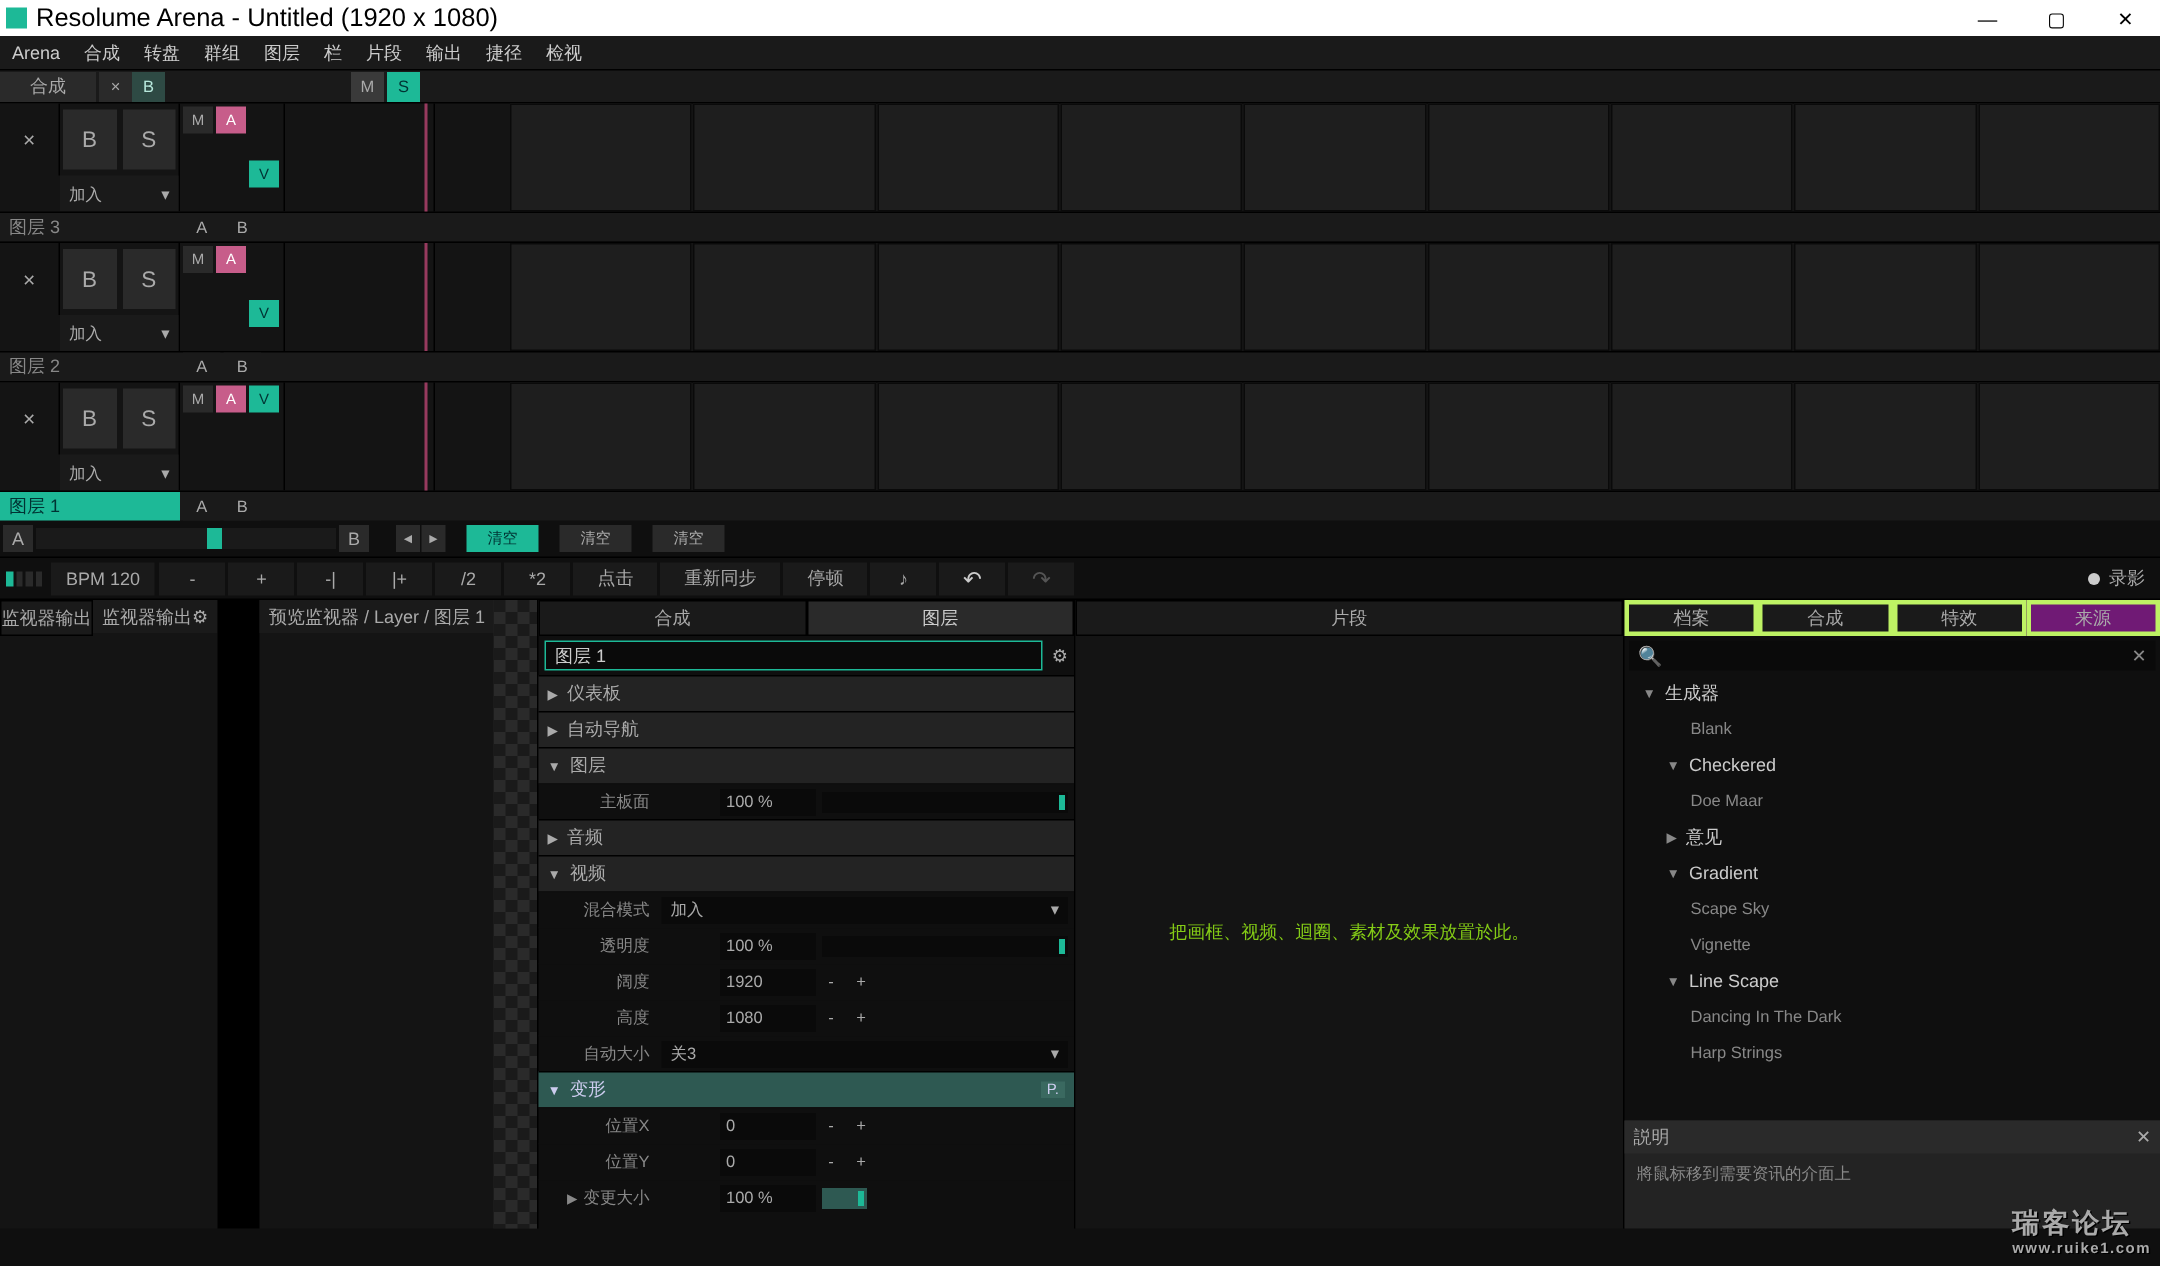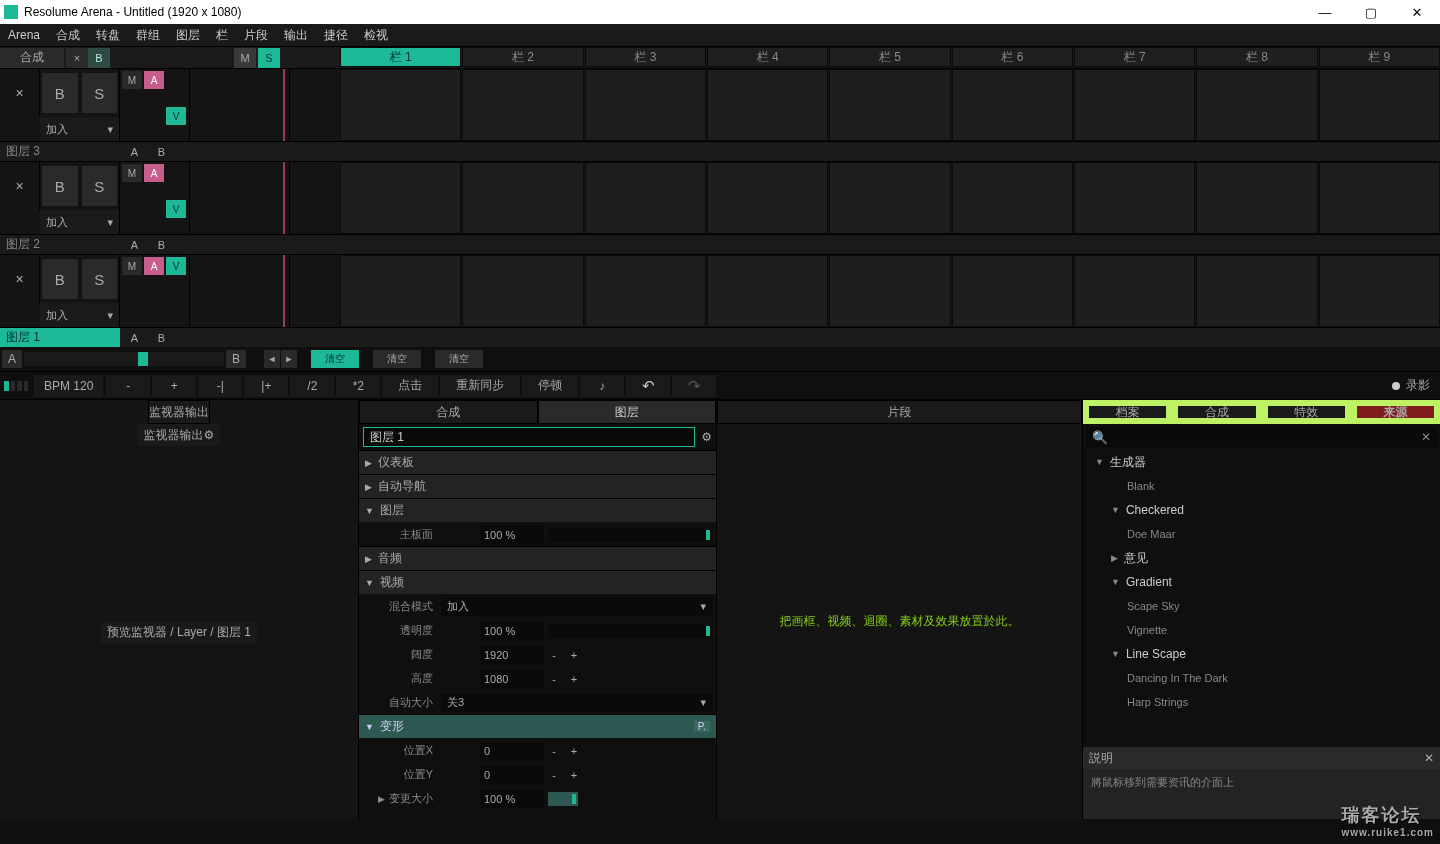--- a/index.html
+++ b/index.html
@@ -1,19 +1,19 @@
 <!DOCTYPE html>
 <html><head>
 <meta charset="utf-8">
 <style>
 * { margin: 0; padding: 0; box-sizing: border-box; font-family: "Microsoft YaHei", Arial, sans-serif; }
 body { background: #0f0f0f; color: #aaa; font-size: 12px; overflow: hidden; width: 1440px; height: 844px; position: relative; }
 .titlebar { height: 24px; background: #fff; color: #000; display: flex; align-items: center; padding-left: 4px; }
 .titlebar .logo { width: 14px; height: 14px; background: #1db997; margin-right: 6px; }
-.titlebar .title { flex: 1; font-size: 12px; }
+.titlebar .title { flex: 1; font-size: 17px; }
 .titlebar .winbtn { width: 46px; height: 24px; display: flex; align-items: center; justify-content: center; font-size: 13px; }
 .menubar { height: 22px; background: #1a1a1a; display: flex; align-items: center; padding: 0 8px; gap: 16px; font-size: 12px; color: #ccc; }
 .menubar span { cursor: default; }
 
 .comp-header { height: 22px; background: #1a1a1a; display: flex; border-top: 1px solid #000; }
 .comp-left { width: 290px; display: flex; align-items: center; }
 .comp-tab { background: #2a2a2a; height: 20px; padding: 0 20px; display: flex; align-items: center; margin-right: 2px; }
 .close-x { width: 22px; height: 20px; background: #2a2a2a; display: flex; align-items: center; justify-content: center; font-size: 11px; }
 .mini-b { background: #2e4a44; color: #b7e8dc; width: 22px; height: 20px; display: flex; align-items: center; justify-content: center; font-size: 11px; }
 .mini-m { background: #3a3a3a; color: #aaa; width: 22px; height: 20px; display: flex; align-items: center; justify-content: center; font-size: 11px; margin-left: auto; }
@@ -58,21 +58,21 @@
 .bpm-ind { width:26px; height:22px; margin:0 3px; display:flex;}
 .bpm-ind div{flex:1; background:#1db997; margin:6px 1px;}
 .bpm-ind div:nth-child(2),.bpm-ind div:nth-child(3),.bpm-ind div:nth-child(4){background:#2a2a2a;}
 .bpm-box { height:22px; padding:0 10px; background:#1a1a1a; display:flex; align-items:center; margin:0 2px; font-size:12px;}
 .bpm-btn { height:22px; width:44px; background:#1a1a1a; display:flex; align-items:center; justify-content:center; margin:0 1px; font-size:12px;}
 .bpm-wide { height:22px; padding:0 16px; background:#1a1a1a; display:flex; align-items:center; margin:0 1px; font-size:12px;}
 .bpm-right { margin-left:auto; display:flex; align-items:center; padding:0 10px; gap:6px;}
 .rec-dot{width:8px;height:8px;border-radius:50%;background:#ccc;}
 
 .mid-section { display:flex; height: 420px; border-top:1px solid #000;}
-.left-panel { width:358px; display:flex; flex-direction:column; background:#141414;align-items:center;}
+.left-panel { width:358px; display:flex; background:#141414;}
 .panel-tab-row { height:24px; display:flex; background:#0f0f0f;}
 .panel-tab { flex:1; display:flex; align-items:center; justify-content:center; background:#1a1a1a; border:1px solid #000; font-size:12px;}
 .panel-hdr { height:22px; background:#1a1a1a; display:flex; align-items:center; padding:0 6px; justify-content:space-between; font-size:12px;}
 .gear{font-size:12px;}
 .black-area { flex:1; background:#000; min-height:140px;}
 .preview-hdr { height:22px; background:#1a1a1a; display:flex; align-items:center; padding:0 6px; font-size:12px;}
 .checker { flex:1; background-image: repeating-conic-gradient(#2a2a2a 0% 25%, #1a1a1a 0% 50%); background-size: 16px 16px;}
 
 .center-panel { width: 358px; display:flex; flex-direction:column; border-left:1px solid #000;}
 .ctab-row { height:24px; display:flex;}
@@ -93,22 +93,22 @@
 .prop-minus, .prop-plus { width:20px; text-align:center; font-size:11px;}
 .prop-sel { flex:1; background:#0a0a0a; height:18px; display:flex; align-items:center; padding:0 6px; font-size:11px; margin-right:4px;}
 
 .clip-panel { flex:1; border-left:1px solid #000; display:flex; flex-direction:column;}
 .clip-tab-row{height:24px; display:flex;}
 .clip-tab{flex:1; display:flex; align-items:center; justify-content:center; background:#1a1a1a; border:1px solid #000;}
 .clip-empty { flex:1; background:#141414; display:flex; align-items:center; justify-content:center; color:#84cc16; font-size:12px; text-align:center;}
 
 .right-panel { width:358px; border-left:1px solid #000; display:flex; flex-direction:column;}
 .rtab-row { height:24px; display:flex;}
-.rtab { flex:1; display:flex; align-items:center; justify-content:center; background:#1a1a1a; border:6px solid #bef264; font-size:12px;}
-.rtab.active { background:#7f1d1d;font-weight:bold;}
+.rtab { flex:1; display:flex; align-items:center; justify-content:center; background:#1a1a1a; border:3px solid #bef264; font-size:12px;}
+.rtab.active { background:#701a75;}
 .search-row { height:26px; padding:3px; display:flex;}
 .search-box { flex:1; background:#0a0a0a; border:none; display:flex; align-items:center; padding:0 6px; position:relative;}
 .search-box .mag { color:#1db997; font-size:13px;}
 .search-x { position:absolute; right:6px; color:#888;}
 .tree { flex:1; overflow:auto;}
 .tree-item { height:24px; display:flex; align-items:center; padding:0 6px; font-size:12px; color:#ccc;}
 .tree-item.lvl1 { padding-left: 12px;}
 .tree-item.lvl2 { padding-left: 28px;}
 .tree-item.lvl3 { padding-left: 44px; color:#888; font-size:11px;}
 .tree-arrow { margin-right:6px; font-size:9px; color:#888;}
@@ -143,31 +143,20 @@
   <span>检视</span>
 </div>
 
 <div class="comp-header">
   <div class="comp-left">
     <div class="comp-tab">合成</div>
     <div class="close-x">×</div>
     <div class="mini-b">B</div>
     <div class="mini-m">M</div>
     <div class="mini-s">S</div>
-  </div>
-  <div class="col-area">
-    <div class="col-head active">栏 1</div>
-    <div class="col-head">栏 2</div>
-    <div class="col-head">栏 3</div>
-    <div class="col-head">栏 4</div>
-    <div class="col-head">栏 5</div>
-    <div class="col-head">栏 6</div>
-    <div class="col-head">栏 7</div>
-    <div class="col-head">栏 8</div>
-    <div class="col-head">栏 9</div>
   </div>
 </div>
 
 <div class="layers-grid" id="layers-container">
     <div class="layer-row">
     <div class="layer-ctrl">
       <div class="bsrow">
         <div class="xbtn">×</div>
         <div class="bbtn">B</div>
         <div class="sbtn">S</div>

